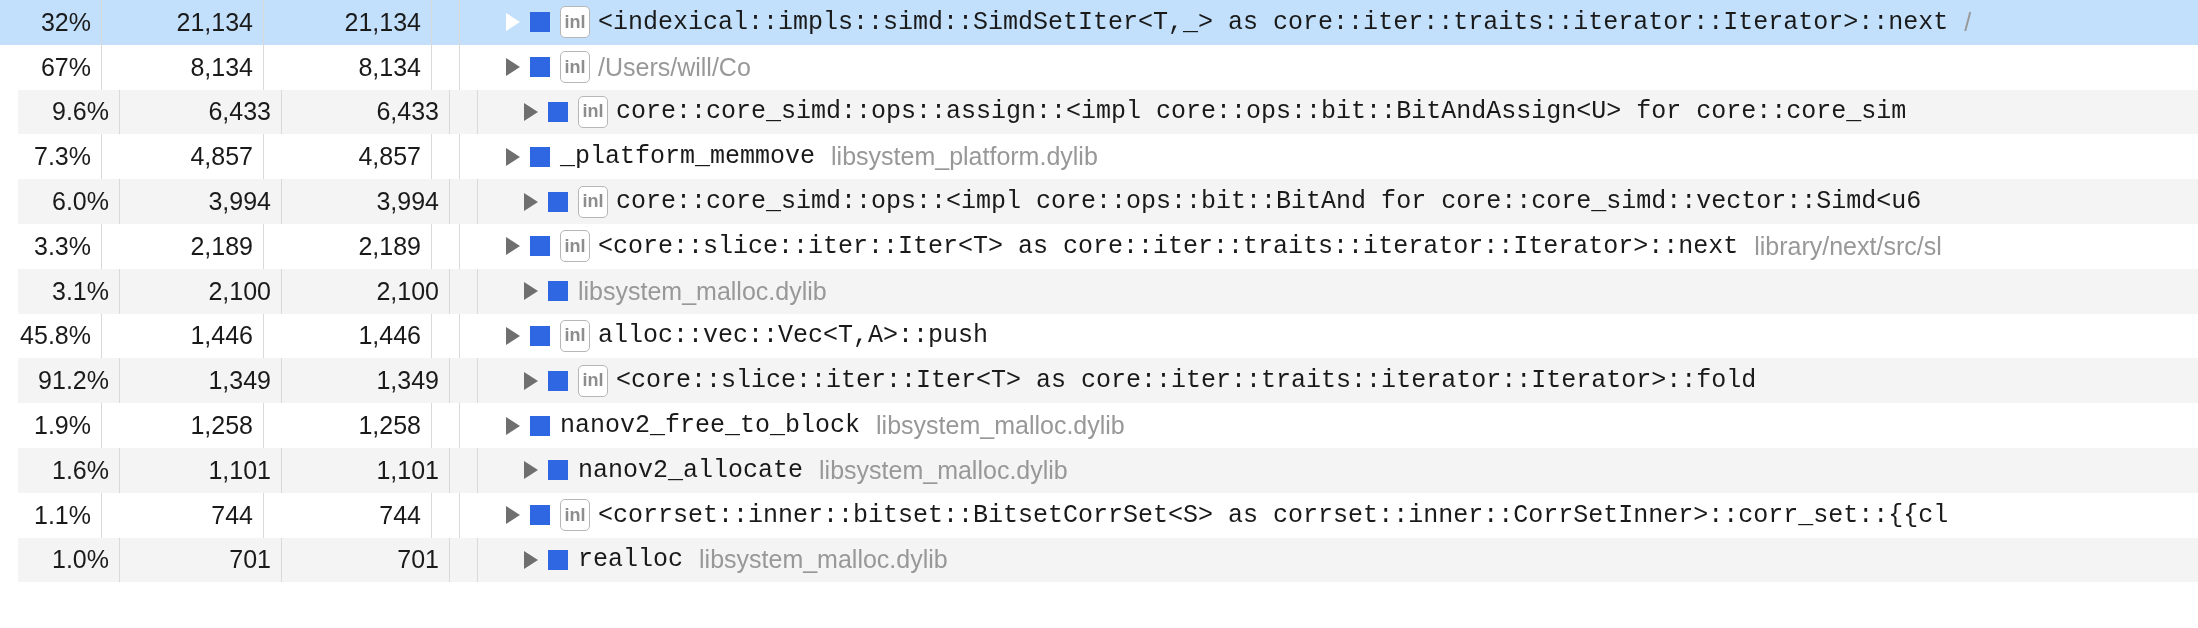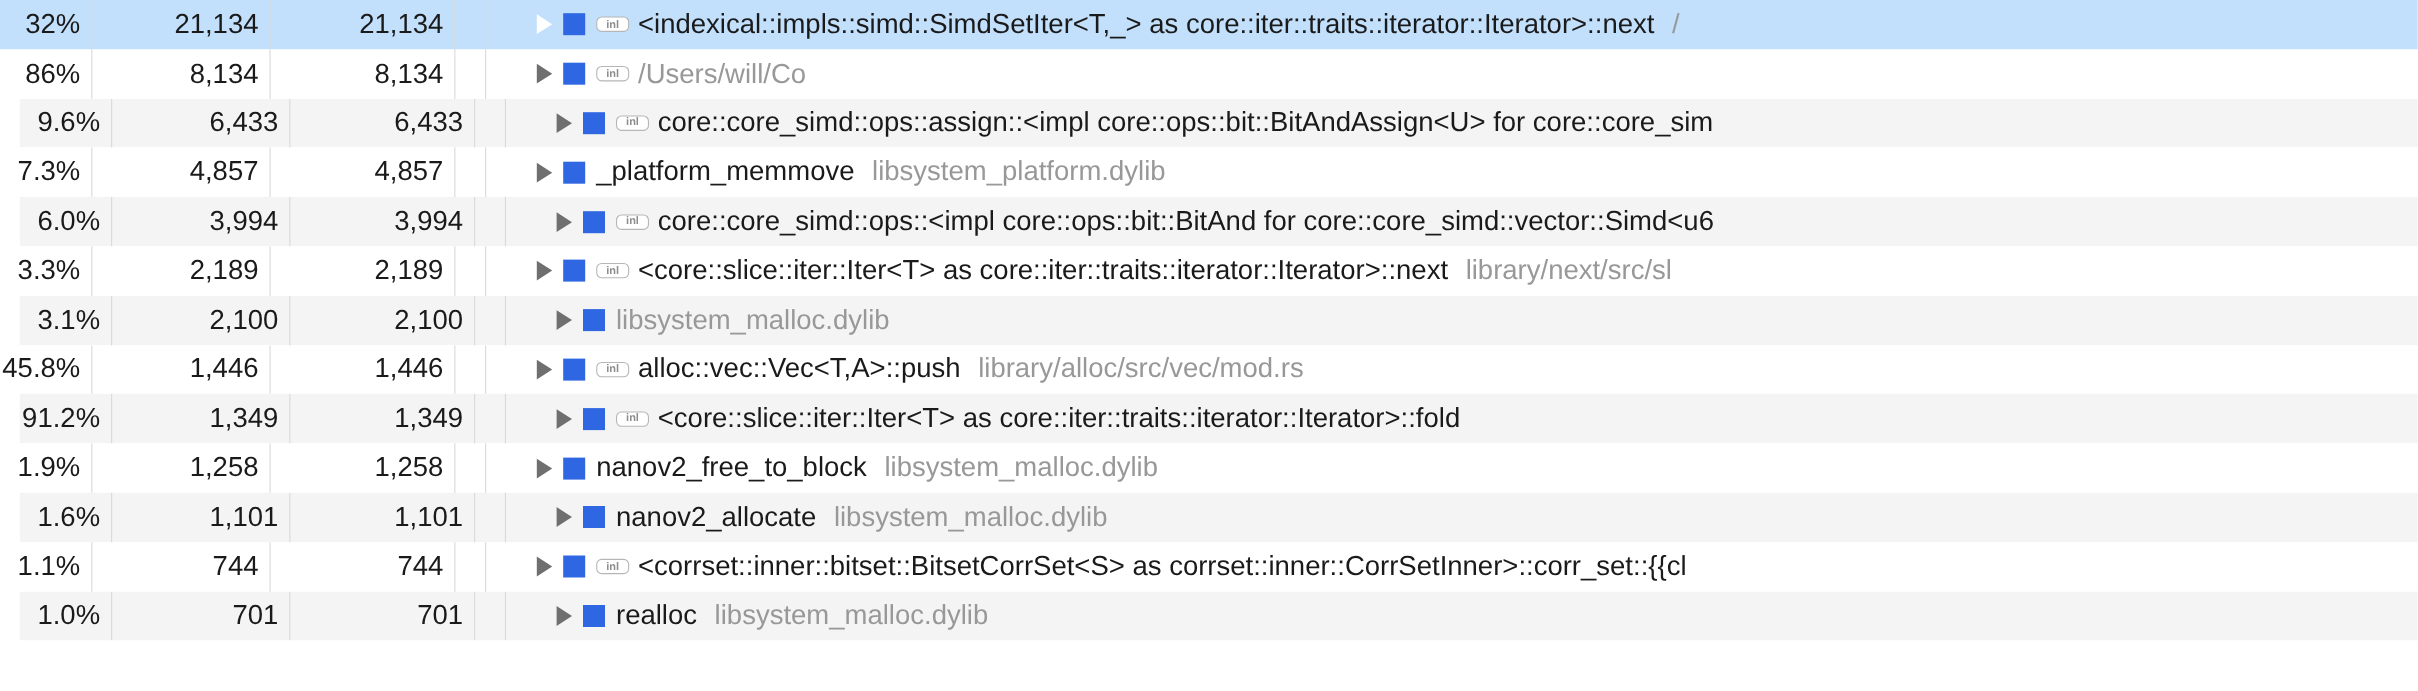--- a/index.html
+++ b/index.html
@@ -23,21 +23,21 @@
   .row.odd  { background: #ffffff; }
   .row.selected { background: #c2e0fc; }
   .col {
     height: 100%;
     display: flex;
     align-items: center;
     border-right: 1px solid #d9d9d9;
     padding: 0 10px 0 0;
     flex: 0 0 auto;
   }
-  .col.pct   { width: 84px; justify-content: flex-end; text-align: center; }
+  .col.pct   { width: 102px; justify-content: flex-end; text-align: center; }
   .col.count1{ width: 162px; justify-content: flex-end; }
   .col.count2{ width: 168px; justify-content: flex-end; }
   .col.spacer{ width: 28px; border-right: 1px solid #d9d9d9; }
   .col.name  {
     flex: 1 1 auto;
     border-right: none;
     padding-left: 46px;
     overflow: hidden;
     justify-content: flex-start;
   }
@@ -59,32 +59,32 @@
   .swatch {
     width: 20px; height: 20px;
     background: #2f67e2;
     margin-right: 10px;
     flex: 0 0 auto;
   }
   .inl-badge {
     display: inline-flex;
     align-items: center;
     justify-content: center;
-    width: 30px; height: 14px;
+    width: 30px; height: 32px;
     border: 1.5px solid #b6b6b6;
     border-radius: 5px;
-    font-size: 10px;
+    font-size: 18px;
     font-weight: 600;
     color: #8d8d8d;
     margin-right: 8px;
     flex: 0 0 auto;
     background: #fff;
   }
   .sym {
-    font-family: Liberation Sans, sans-serif;
+    font-family: Liberation Mono, monospace;
     color: #1a1a1a;
     margin-right: 16px;
     flex: 0 0 auto;
   }
   .path {
     color: #989898;
     font-family: -apple-system, "Helvetica Neue", Helvetica, Arial, sans-serif;
     overflow: hidden;
     text-overflow: clip;
     flex: 0 1 auto;
@@ -103,21 +103,21 @@
     <div class="col name">
       <span class="disclosure open"></span>
       <span class="swatch"></span>
       <span class="inl-badge">inl</span>
       <span class="sym">&lt;indexical::impls::simd::SimdSetIter&lt;T,_&gt; as core::iter::traits::iterator::Iterator&gt;::next</span>
       <span class="path">/</span>
     </div>
   </div>
 
   <div class="row odd">
-    <div class="col pct">86%</div>
+    <div class="col pct">67%</div>
     <div class="col count1">8,134</div>
     <div class="col count2">8,134</div>
     <div class="col spacer"></div>
     <div class="col name">
       <span class="disclosure closed"></span>
       <span class="swatch"></span>
       <span class="inl-badge">inl</span>
       <span class="path">/Users/will/Co</span>
     </div>
   </div>
@@ -192,21 +192,20 @@
   <div class="row odd">
     <div class="col pct">45.8%</div>
     <div class="col count1">1,446</div>
     <div class="col count2">1,446</div>
     <div class="col spacer"></div>
     <div class="col name">
       <span class="disclosure closed"></span>
       <span class="swatch"></span>
       <span class="inl-badge">inl</span>
       <span class="sym">alloc::vec::Vec&lt;T,A&gt;::push</span>
-      <span class="path">library/alloc/src/vec/mod.rs</span>
     </div>
   </div>
 
   <div class="row even">
     <div class="col pct">91.2%</div>
     <div class="col count1">1,349</div>
     <div class="col count2">1,349</div>
     <div class="col spacer"></div>
     <div class="col name">
       <span class="disclosure closed"></span>

